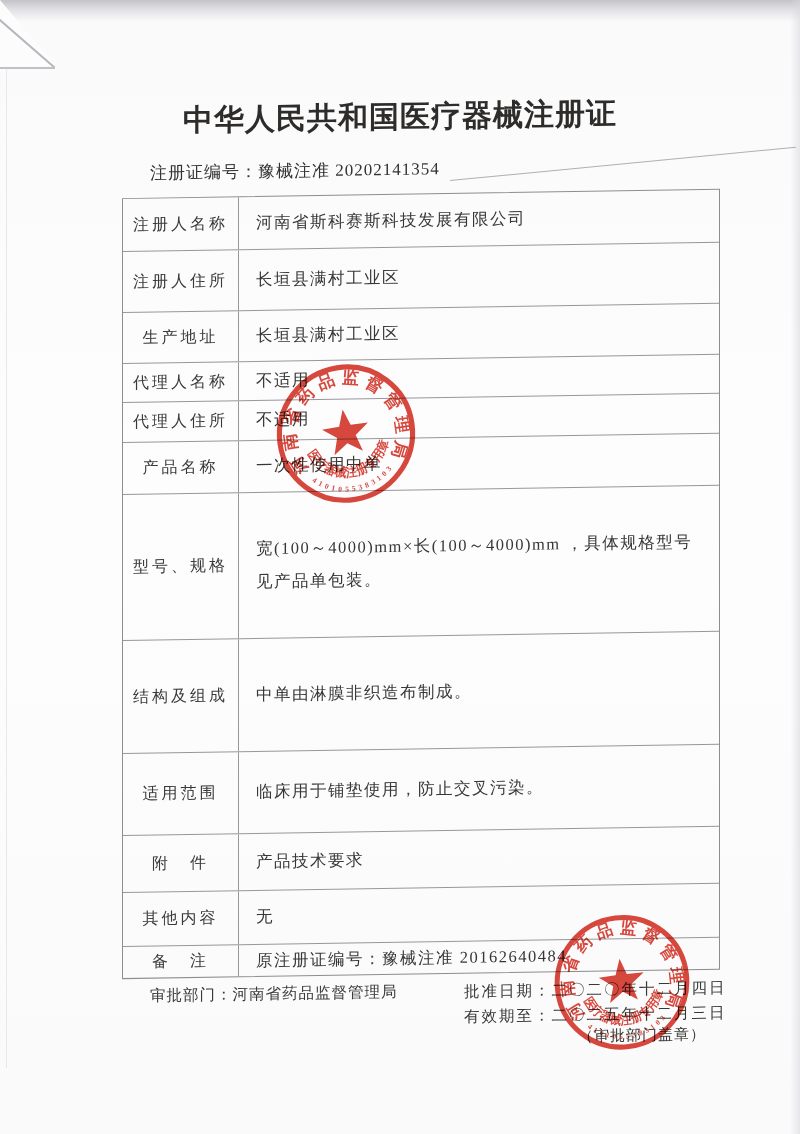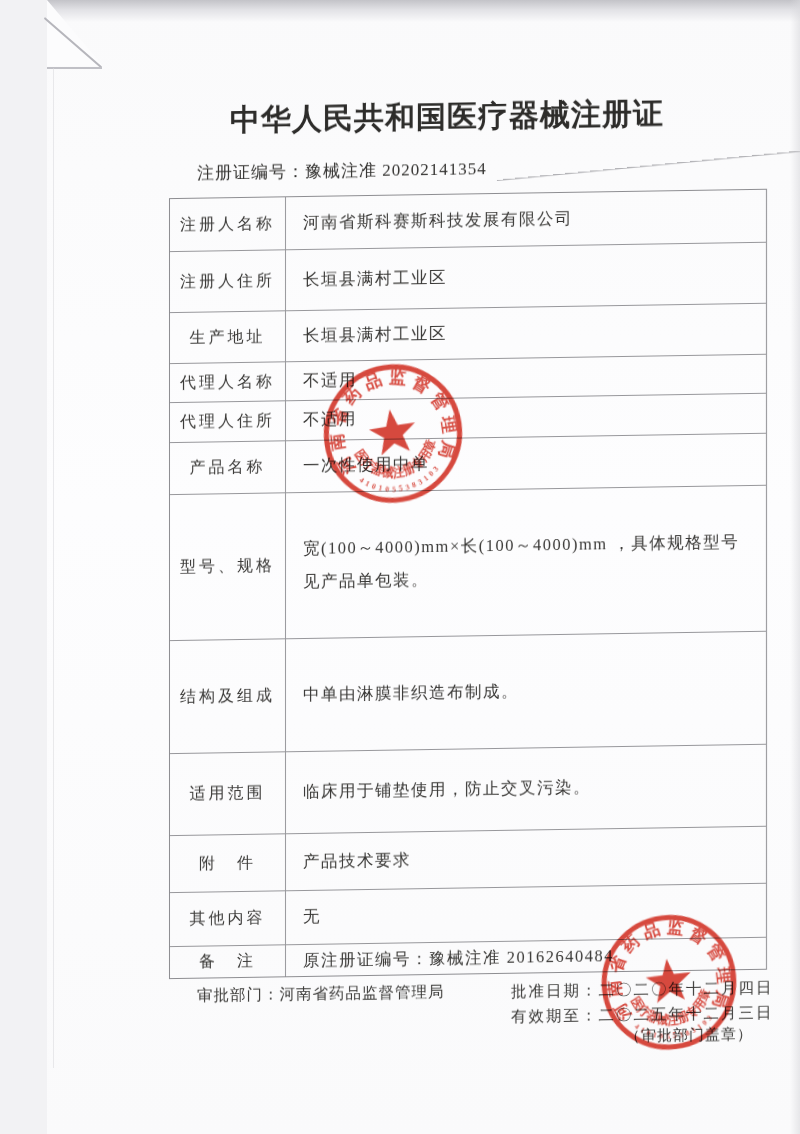--- a/index.html
+++ b/index.html
@@ -2,21 +2,21 @@
 <html><head>
 <meta charset="utf-8">
 <style>
   html,body{margin:0;padding:0;}
   body{
     width:800px;height:1134px;overflow:hidden;position:relative;
     background:#f2f2f4;
     font-family:"Liberation Serif","DejaVu Serif",serif;
     color:#3d3c3a;
   }
-  #paper{position:absolute;inset:0;background:linear-gradient(180deg,#fafafb 0%,#fdfdfe 45%,#fafafb 100%);margin-left:47px;}
+  #paper{position:absolute;inset:0;background:linear-gradient(180deg,#fafafb 0%,#fdfdfe 45%,#fafafb 100%);}
   
   .scan-top{position:absolute;top:0;left:0;right:0;height:22px;
     background:linear-gradient(180deg,#c3c3c8 0%,#e2e2e6 45%,rgba(253,253,254,0) 100%);}
   .fold-tri{position:absolute;top:0;left:0;width:56px;height:66px;background:#fcfcfd;
     clip-path:polygon(0 0,100% 100%,0 100%);}
   .fold-diag{position:absolute;top:17px;left:-2px;width:76px;height:2px;background:#b6b6bc;
     transform:rotate(41deg);transform-origin:left top;border-radius:2px;}
   .fold-horiz{position:absolute;top:67px;left:0;width:55px;height:2px;background:#c0c0c6;}
   .fold-vert{position:absolute;top:68px;left:6px;width:1px;height:1000px;background:#d9d9dd;opacity:.55;}
   .scan-right{position:absolute;top:0;right:0;width:10px;height:100%;

